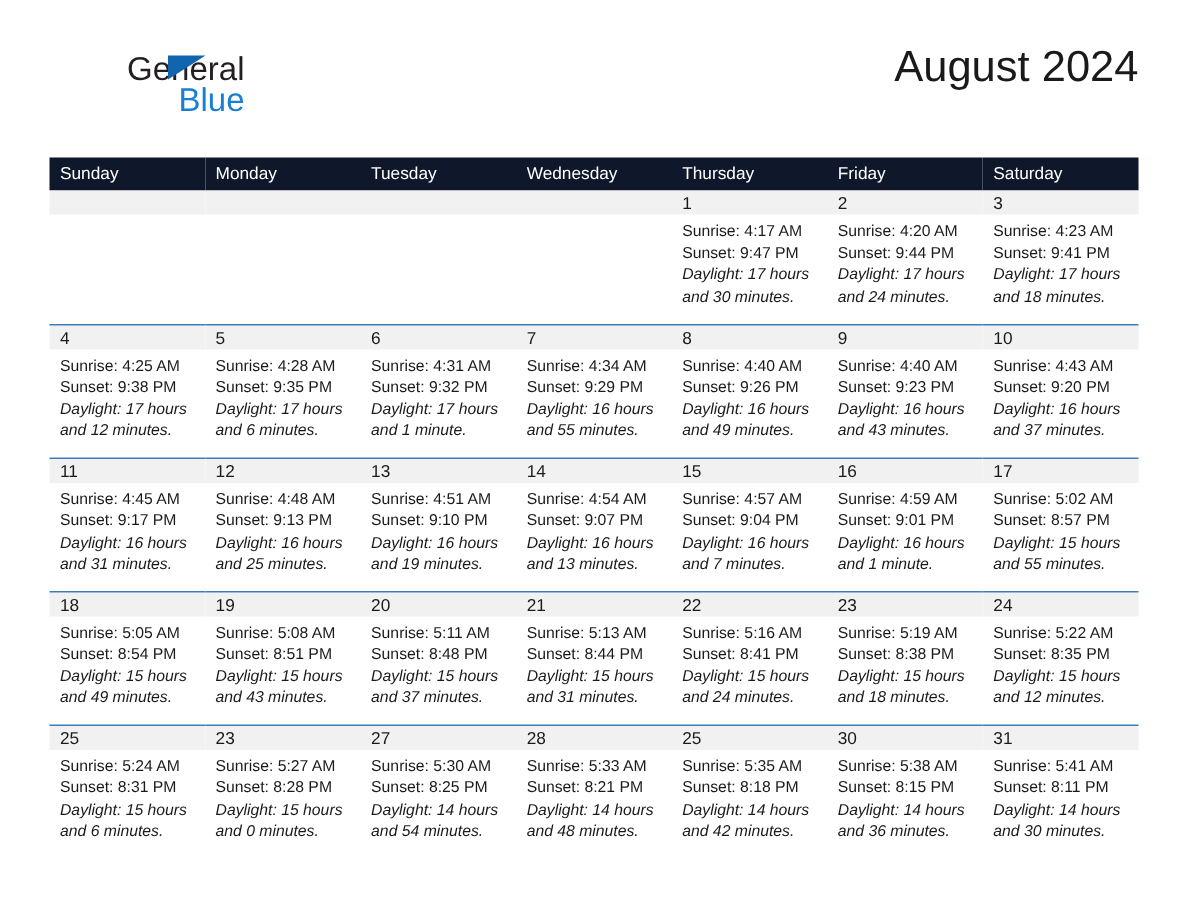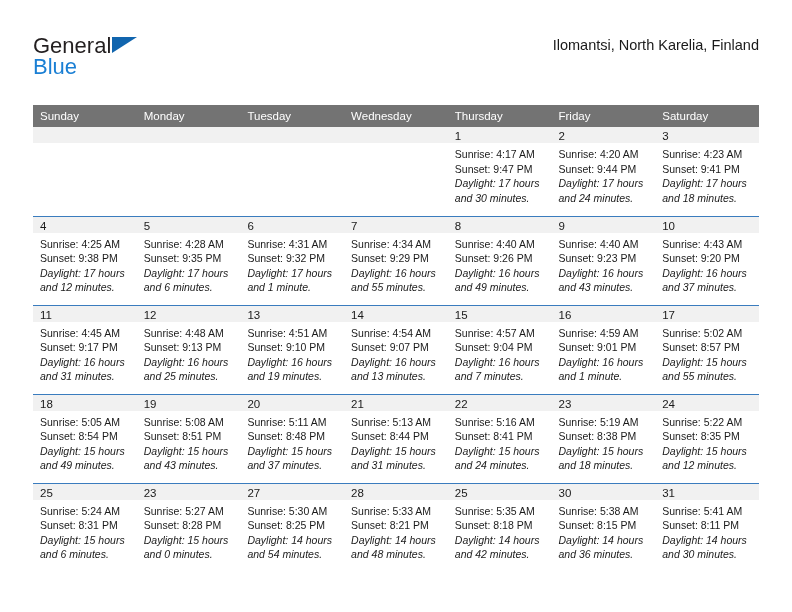--- a/index.html
+++ b/index.html
@@ -32,20 +32,21 @@
     display: flex;
     align-items: flex-start;
     justify-content: space-between;
   }
   .brand {
     position: relative;
     width: 130px;
     height: 56px;
     padding-top: 6px;
     box-sizing: border-box;
+    text-align: right;
   }
   .brand-top {
     font-size: 22px;
     line-height: 23px;
     color: #231f20;
     letter-spacing: 0px;
   }
   .brand-bottom {
     font-size: 22px;
     line-height: 23px;
@@ -83,21 +84,21 @@
   
   .calendar {
     position: absolute;
     left: 33px;
     top: 105px;
     width: 726px;
     border-collapse: collapse;
     table-layout: fixed;
   }
   .calendar th {
-    background: #737373;
+    background: #0f172a;
     color: #ffffff;
     font-size: 11.5px;
     font-weight: normal;
     text-align: left;
     padding: 5px 0 5px 7px;
     height: 20px;
     box-sizing: border-box;
     border: none;
   }
   .calendar td {
@@ -138,21 +139,21 @@
 
 <div class="page">
 
   <div class="header">
     <div class="brand">
       <div class="brand-top">General</div>
       <div class="brand-triangle"></div>
       <div class="brand-bottom">Blue</div>
     </div>
     <div class="title-block">
-      <p class="cal-subtitle">Ilomantsi, North Karelia, Finland</p>
+      <h1 class="cal-title">August 2024</h1>
     </div>
   </div>
 
   <table class="calendar">
     <thead>
       <tr>
         <th>Sunday</th>
         <th>Monday</th>
         <th>Tuesday</th>
         <th>Wednesday</th>

